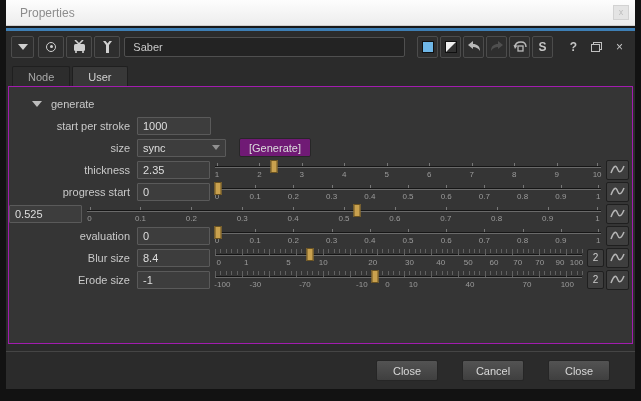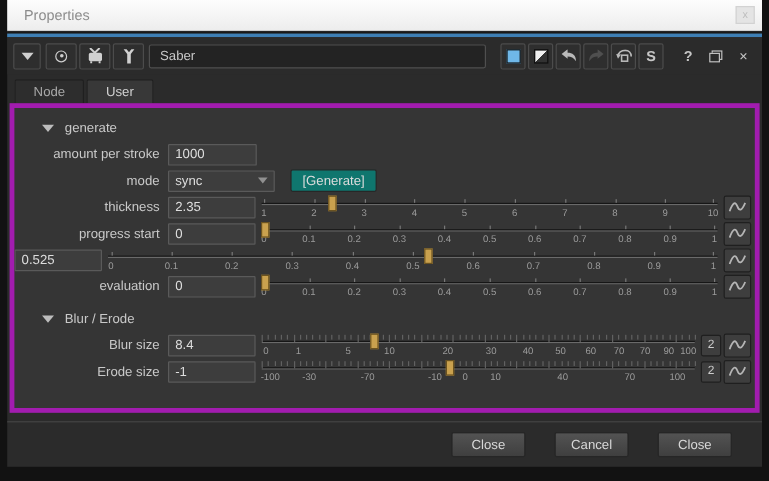--- a/index.html
+++ b/index.html
@@ -47,37 +47,37 @@
   .x-glyph { font-size:12px; color:#c6c6c6; }
 
   
   .tabrow { height:24px; display:flex; align-items:flex-end; padding-left:6px; flex:0 0 auto; }
   .tab { padding:4px 15px 3px; font-size:11px; border:1px solid #1f1f1f; border-bottom:none;
          border-radius:2px 2px 0 0; margin-right:2px; }
   .tab.active { background:#383838; color:#d2d2d2; }
   .tab.inactive { background:#2d2d2d; color:#a8a8a8; }
 
   
-  .content { flex:1 1 auto; background:#353535; border:4px solid #a21caf; margin:0 2px;
+  .content { flex:1 1 auto; background:#353535; border:1px solid #a21caf; margin:0 2px;
              padding:5px 3px 4px 0; overflow:hidden; }
   .section-header { display:flex; align-items:center; height:18px; padding-left:23px; gap:9px;
                     color:#c9c9c9; font-size:11px; margin:3px 0 2px; }
   .tri { width:0; height:0; border-left:5px solid transparent; border-right:5px solid transparent;
          border-top:6px solid #bdbdbd; }
   .row { display:flex; align-items:center; height:21px; margin:1px 0; }
   .row-label { width:128px; text-align:right; padding-right:7px; color:#c9c9c9; font-size:11px; flex:0 0 auto; }
   .tfield { height:18px; background:#3d3d3d; border:1px solid #5a5a5a; border-radius:1px;
             color:#dedede; font-size:11px; padding:0 5px; outline:none; flex:0 0 auto;
             font-family:"Liberation Sans", sans-serif; }
   .w74 { width:74px; } .w73 { width:73px; }
   .dropdown { width:89px; height:18px; background:#3d3d3d; border:1px solid #5a5a5a; border-radius:1px;
               display:flex; align-items:center; color:#dedede; font-size:11px; padding:0 5px; flex:0 0 auto; }
   .dropdown .dd-arrow { margin-left:auto; width:0; height:0; border-left:4px solid transparent;
               border-right:4px solid transparent; border-top:5px solid #909090; }
-  .gen-btn { margin-left:13px; height:19px; padding:0 9px; background:#0f766e; border:1px solid #272727;
+  .gen-btn { margin-left:13px; height:19px; padding:0 9px; background:#701a75; border:1px solid #272727;
              border-radius:2px; color:#dcdcdc; font-size:11px; display:flex; align-items:center; }
 
   
   .slider { flex:1 1 auto; position:relative; height:21px; margin:0 5px 0 5px; }
   .sl-track { position:absolute; left:0; right:0; top:7px; height:2px; background:#161616;
               border-bottom:1px solid #6a6a6a; }
   .sl-tick { position:absolute; top:4px; width:1px; height:3px; background:#787878; }
   .sl-minor { position:absolute; top:2px; width:1px; background:#616161; }
   .sl-label { position:absolute; top:11px; transform:translateX(-50%); font-size:8px; color:#9b9b9b; }
   .sl-handle { position:absolute; top:1px; width:7px; height:13px; transform:translateX(-50%);
@@ -175,26 +175,26 @@
   </div>
 
   <div class="content">
 
     <div class="section-header">
       <span class="tri"></span>
       <span>generate</span>
     </div>
 
     <div class="row">
-      <span class="row-label">amount per stroke</span>
+      <span class="row-label">start per stroke</span>
       <input class="tfield w74" value="1000" style="">
     </div>
 
     <div class="row">
-      <span class="row-label">mode</span>
+      <span class="row-label">size</span>
       <div class="dropdown">
         <span>sync</span>
         <span class="dd-arrow"></span>
       </div>
       <div class="gen-btn">[Generate]</div>
     </div>
 
     <div class="row">
       <span class="row-label">thickness</span>
       <input class="tfield w73" value="2.35" style="">
@@ -329,24 +329,20 @@
           <div class="sl-label" style="left: 99.3%;">1</div>
           <div class="sl-handle" style="left: 0.8%;"></div>
         </div>
       <div class="curve-btn">
         <svg width="15" height="12" viewBox="0 0 15 12">
           <path d="M1,9 C4,1 6,1 7.5,5 C9,9 11,9 14,2" stroke="#b5b5b5" stroke-width="1.5" fill="none"></path>
         </svg>
       </div>
     </div>
 
-    <div class="section-header" style="margin-top:8px">
-      <span class="tri"></span>
-      <span>Blur / Erode</span>
-    </div>
 
     <div class="row">
       <span class="row-label">Blur size</span>
       <input class="tfield w73" value="8.4" style="">
       <div class="slider">
           <div class="sl-track"></div>
           <div class="sl-minor" style="left: 0%; height: 6px;"></div>
           <div class="sl-minor" style="left: 1.47059%; height: 4px;"></div>
           <div class="sl-minor" style="left: 2.94118%; height: 4px;"></div>
           <div class="sl-minor" style="left: 4.41176%; height: 4px;"></div>

